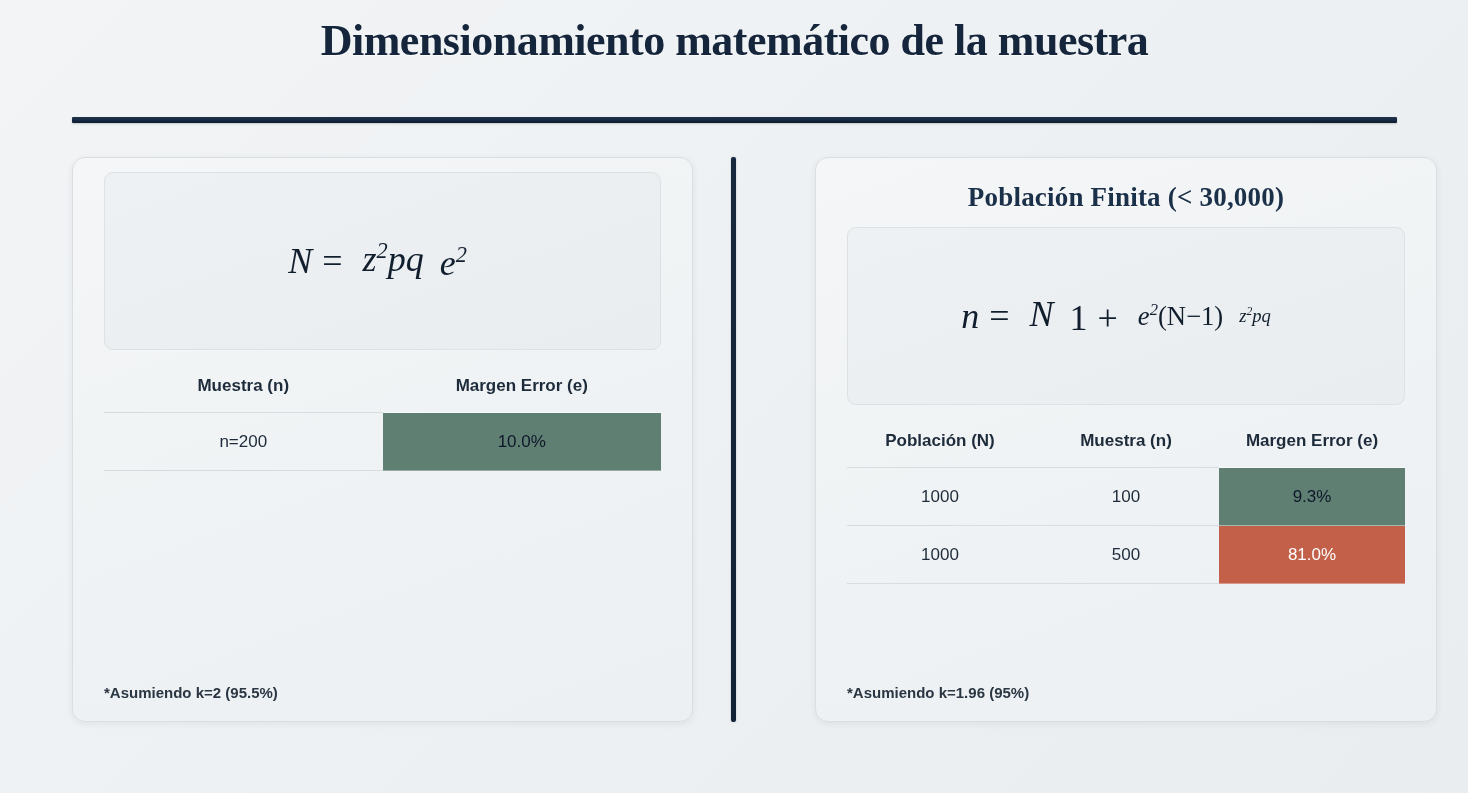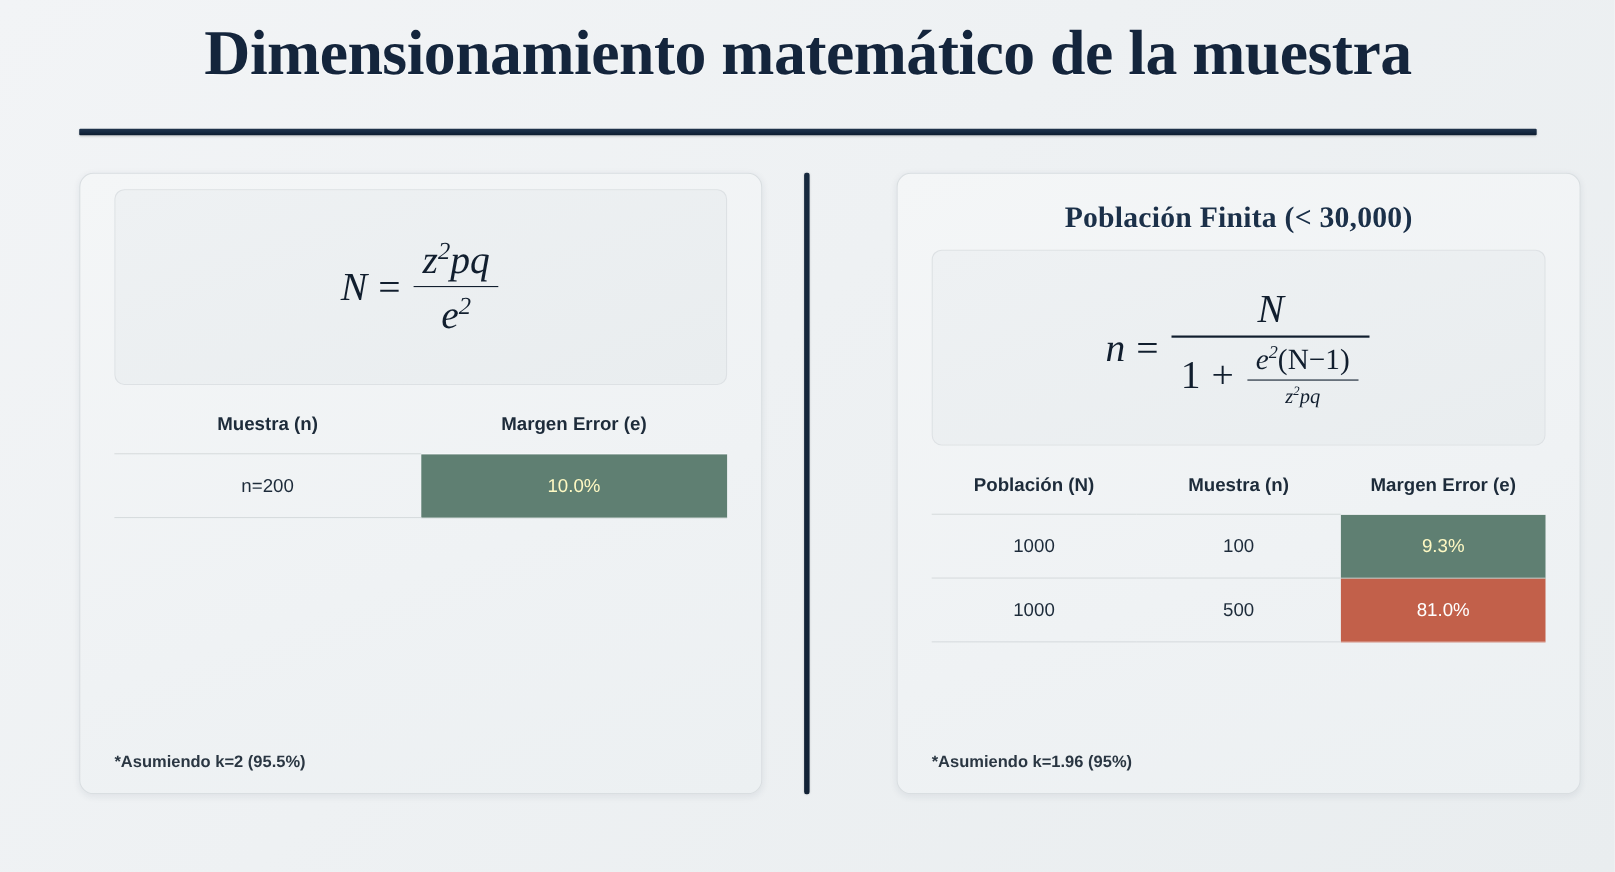--- a/index.html
+++ b/index.html
@@ -18,21 +18,21 @@
   
   .title-wrap {
     position: absolute;
     left: 72px;
     top: 18px;
     width: 1325px;
   }
   .main-title {
     font-family: "Liberation Serif", serif;
     font-weight: bold;
-    font-size: 58px;
+    font-size: 44px;
     line-height: 1.05;
     color: #14253c;
     text-align: center;
     letter-spacing: -0.5px;
     white-space: nowrap;
     text-shadow: 0 1px 1px rgba(255,255,255,0.8);
   }
   .title-rule {
     position: absolute;
     left: 72px;
@@ -86,22 +86,22 @@
     color: #111e2e;
     font-size: 36px;
     display: flex;
     align-items: center;
     justify-content: center;
   }
   .mvar { font-style: italic; }
   .mop  { margin: 0 10px; font-style: normal; }
   .frac {
     display: inline-flex;
-    flex-direction: column;
-    align-items: center;
+    flex-direction: row;
+    align-items: flex-start;
     vertical-align: middle;
     margin: 0 2px;
   }
   .frac > .num { padding: 0 8px 3px 8px; }
   .frac > .den { padding: 4px 8px 0 8px; }
   .frac > .bar {
     width: 100%;
     height: 1.8px;
     background: #111e2e;
   }
@@ -139,21 +139,21 @@
     height: 57px;
     border-top: 1px solid #d7dcde;
     border-bottom: 1px solid #d7dcde;
     padding: 0;
   }
   .table tbody tr td { border-bottom: none; }
   .table tbody tr:last-child td { border-bottom: 1px solid #d7dcde; }
 
   td.cell-green {
     background: #5f7f72;
-    color: #fef9c3;
+    color: #0f172a;
     border-top: 1px solid rgba(255,255,255,0.45);
     border-bottom: none;
   }
   td.cell-red {
     background: #c2604a;
     color: #ffffff;
     border-top: 1px solid rgba(255,255,255,0.45);
     border-bottom: none;
   }
   .table tbody tr:last-child td.cell-red,

